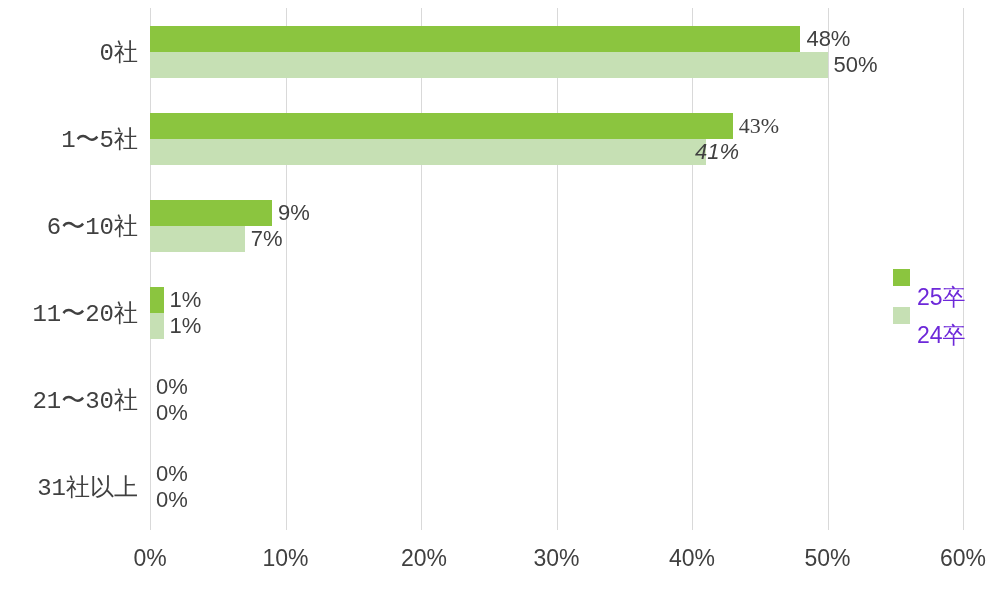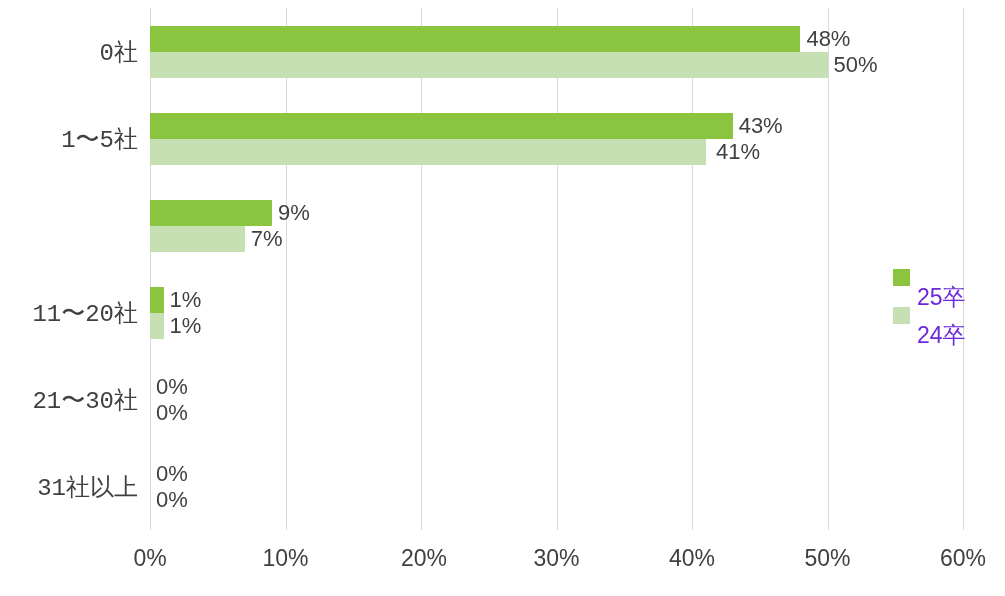--- a/index.html
+++ b/index.html
@@ -132,20 +132,21 @@
   }
 </style>
 </head>
 <body>
 
 <div id="chart-root">
 
   <div id="cat-labels">
       <div class="cat-label" style="top: 43.5px;">0社</div>
       <div class="cat-label" style="top: 130.5px;">1〜5社</div>
+      <div class="cat-label" style="top: 217.5px;">6〜10社</div>
       <div class="cat-label" style="top: 304.5px;">11〜20社</div>
       <div class="cat-label" style="top: 391.5px;">21〜30社</div>
       <div class="cat-label" style="top: 478.5px;">31社以上</div>
     </div>
 
   <div id="plot-area">
       <div class="gridline axis-zero" style="left: 0px;"></div>
       <div class="gridline" style="left: 135.5px;"></div>
       <div class="gridline" style="left: 271px;"></div>
       <div class="gridline" style="left: 406.5px;"></div>
@@ -153,23 +154,23 @@
       <div class="gridline" style="left: 677.5px;"></div>
       <div class="gridline" style="left: 813px;"></div>
       <div class="cat-row" style="top: 0px; height: 87px;">
         <div class="bar series-a" title="25卒 48%" style="top: 17.5px; width: 650.4px;"></div>
         <div class="bar-label" style="top: 17.5px; left: 650.4px;">48%</div>
         <div class="bar series-b" title="24卒 50%" style="top: 43.5px; width: 677.5px;"></div>
         <div class="bar-label" style="top: 43.5px; left: 677.5px;">50%</div>
       </div>
       <div class="cat-row" style="top: 87px; height: 87px;">
         <div class="bar series-a" title="25卒 43%" style="top: 17.5px; width: 582.65px;"></div>
-        <div class="bar-label" style="top: 17.5px; left: 582.65px;">43%</div>
+        <div class="bar-label" style="top: 17.5px; left: 582.65px; font-family: Liberation Serif, serif;">43%</div>
         <div class="bar series-b" title="24卒 41%" style="top: 43.5px; width: 555.55px;"></div>
-        <div class="bar-label" style="top: 43.5px; left: 560px;">41%</div>
+        <div class="bar-label" style="top: 43.5px; left: 539px; font-style: italic;">41%</div>
       </div>
       <div class="cat-row" style="top: 174px; height: 87px;">
         <div class="bar series-a" title="25卒 9%" style="top: 17.5px; width: 121.95px;"></div>
         <div class="bar-label" style="top: 17.5px; left: 121.95px;">9%</div>
         <div class="bar series-b" title="24卒 7%" style="top: 43.5px; width: 94.85px;"></div>
         <div class="bar-label" style="top: 43.5px; left: 94.85px;">7%</div>
       </div>
       <div class="cat-row" style="top: 261px; height: 87px;">
         <div class="bar series-a" title="25卒 1%" style="top: 17.5px; width: 13.55px;"></div>
         <div class="bar-label" style="top: 17.5px; left: 13.55px;">1%</div>

